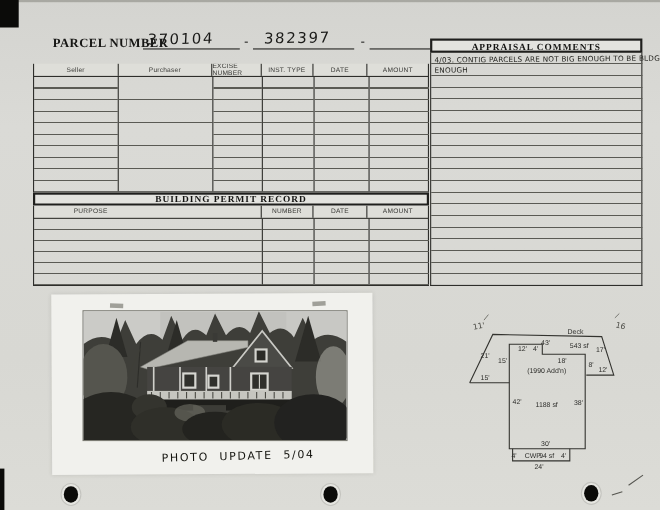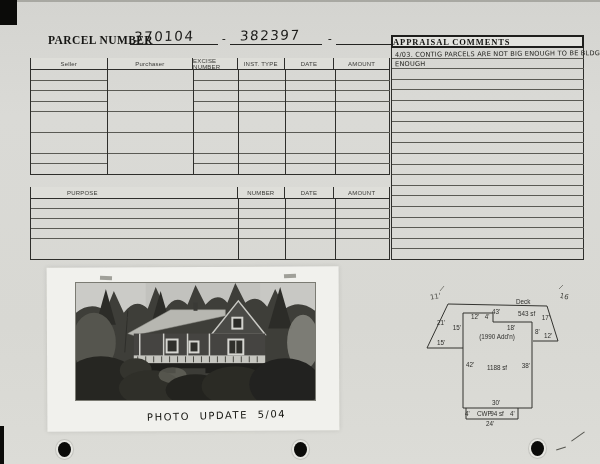--- a/index.html
+++ b/index.html
@@ -21,21 +21,21 @@
   .parcel-label { font-family:"Liberation Serif",serif; font-weight:bold; font-size:11.5px;
                   letter-spacing:.4px; color:#161614; }
   .hand { font-family:"DejaVu Sans",sans-serif; color:#1b1b19; }
   .pnum { font-size:13.5px; letter-spacing:1.5px; transform:skewX(-4deg) rotate(-1deg); }
   .uline { position:absolute; height:1px; background:#232321; }
   .pdash { position:absolute; font-family:"Liberation Serif",serif; font-weight:bold; font-size:11px; color:#161614; }
 
   
   .band { position:absolute; border:2px solid #1f1f1d; background:#e3e3df;
           font-family:"Liberation Serif",serif; font-weight:bold; font-size:8.5px;
-          letter-spacing:.9px; color:#141412; display:flex; align-items:center; }
+          letter-spacing:.9px; color:#141412; display:flex; align-items:center; justify-content:center; }
   .cols { position:absolute; display:flex; border-left:1px solid #2e2e2b; border-right:1px solid #2e2e2b;
           border-bottom:1px solid #2e2e2b; background:#dedeD9; }
   .cols > div { height:100%; border-right:1px solid #2e2e2b; display:flex; align-items:center;
                 justify-content:center; font-size:6px; color:#3a3a37; letter-spacing:.2px; overflow:hidden; }
   .cols > div:last-child { border-right:none; }
   .cols > .leftpad { justify-content:flex-start; padding-left:36px; }
   .grid { position:absolute; border-left:1px solid #2e2e2b; border-right:1px solid #2e2e2b;
           border-bottom:1px solid #2e2e2b; }
   .gcol { position:absolute; top:0; height:100%; border-right:1px solid #2e2e2b;
           background:repeating-linear-gradient(to bottom,transparent 0,transparent 9.5px,#5a5a54 9.5px,#5a5a54 10.5px); }
@@ -92,20 +92,23 @@
   </div>
   <div class="grid" style="left:30px;top:70px;width:360px;height:105px;">
     <div class="gcol" style="left:0;width:77px;"></div>
     <div class="gcol wide2" style="left:77px;width:86px;"></div>
     <div class="gcol" style="left:163px;width:45px;"></div>
     <div class="gcol" style="left:208px;width:47px;"></div>
     <div class="gcol" style="left:255px;width:50px;"></div>
     <div class="gcol last" style="left:305px;width:54px;"></div>
   </div>
 
+  <div class="band" style="left:30px;top:175px;width:360px;height:12px;">
+    <span>BUILDING PERMIT RECORD</span>
+  </div>
   <div class="cols" style="left:30px;top:187px;width:360px;height:12px;">
     <div class="leftpad" style="width:208px;">PURPOSE</div>
     <div style="width:47px;">NUMBER</div>
     <div style="width:50px;">DATE</div>
     <div style="width:55px;">AMOUNT</div>
   </div>
   <div class="grid" style="left:30px;top:199px;width:360px;height:61px;">
     <div class="gcol p10" style="left:0;width:208px;"></div>
     <div class="gcol p10" style="left:208px;width:47px;"></div>
     <div class="gcol p10" style="left:255px;width:50px;"></div>

